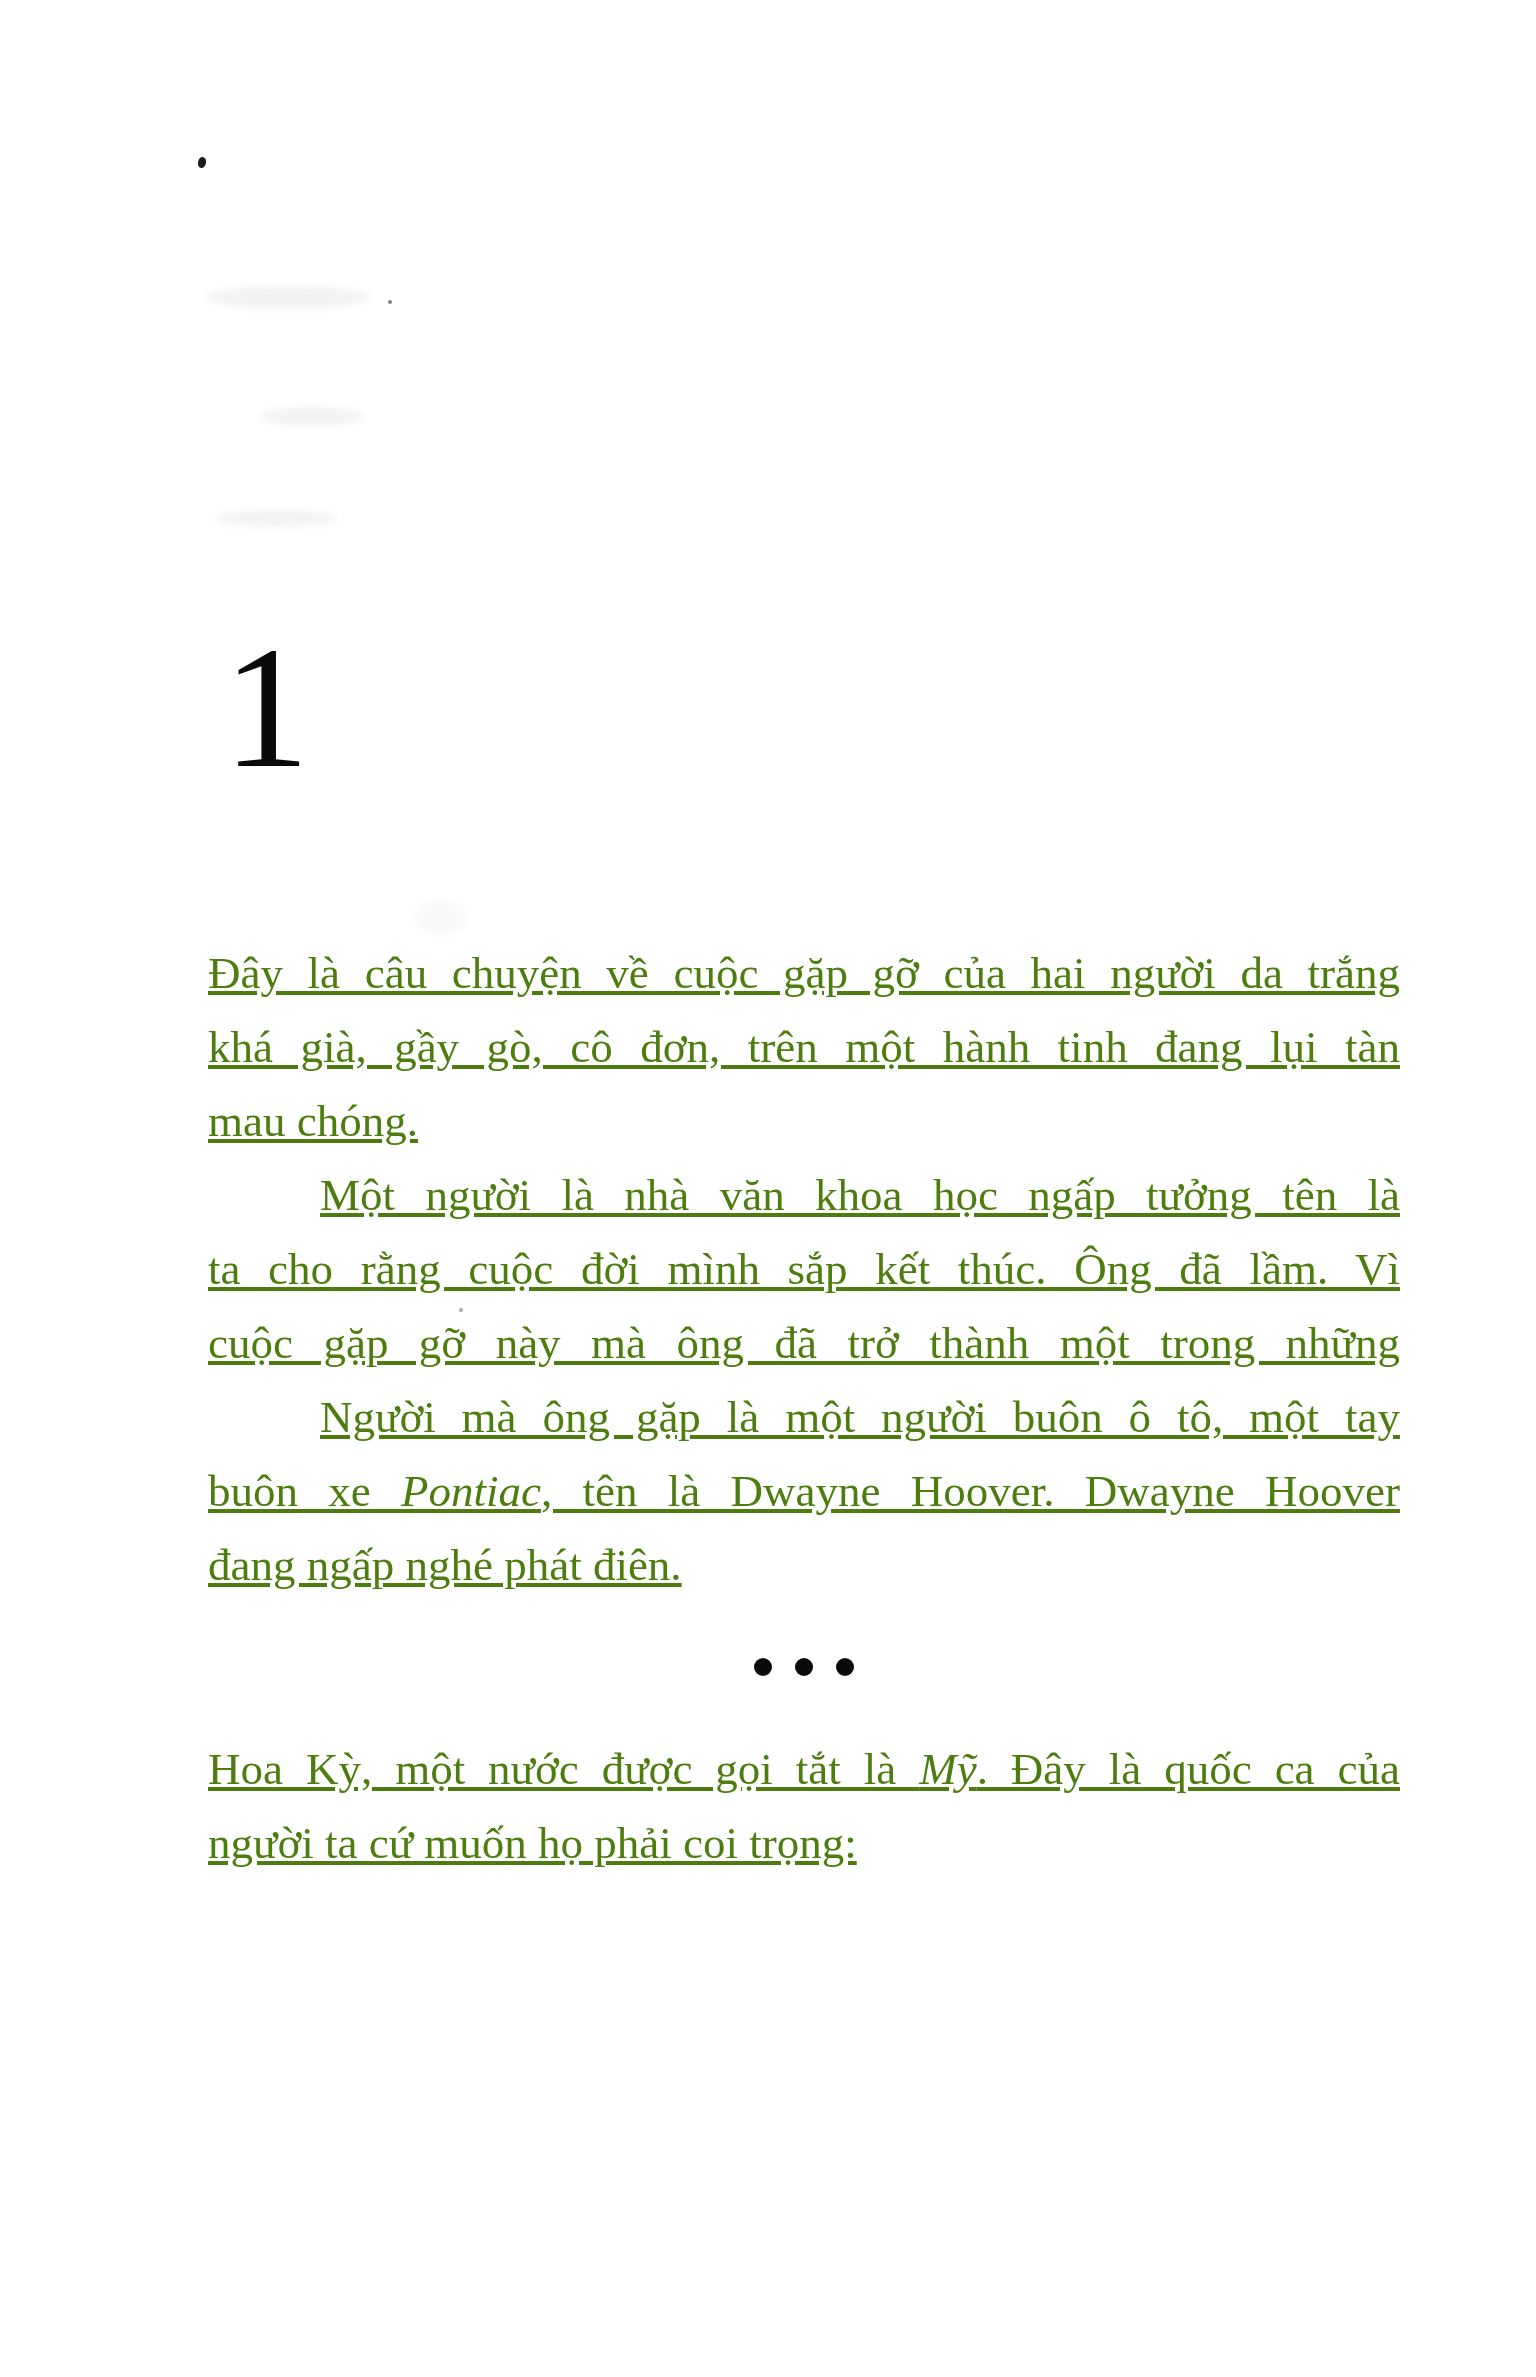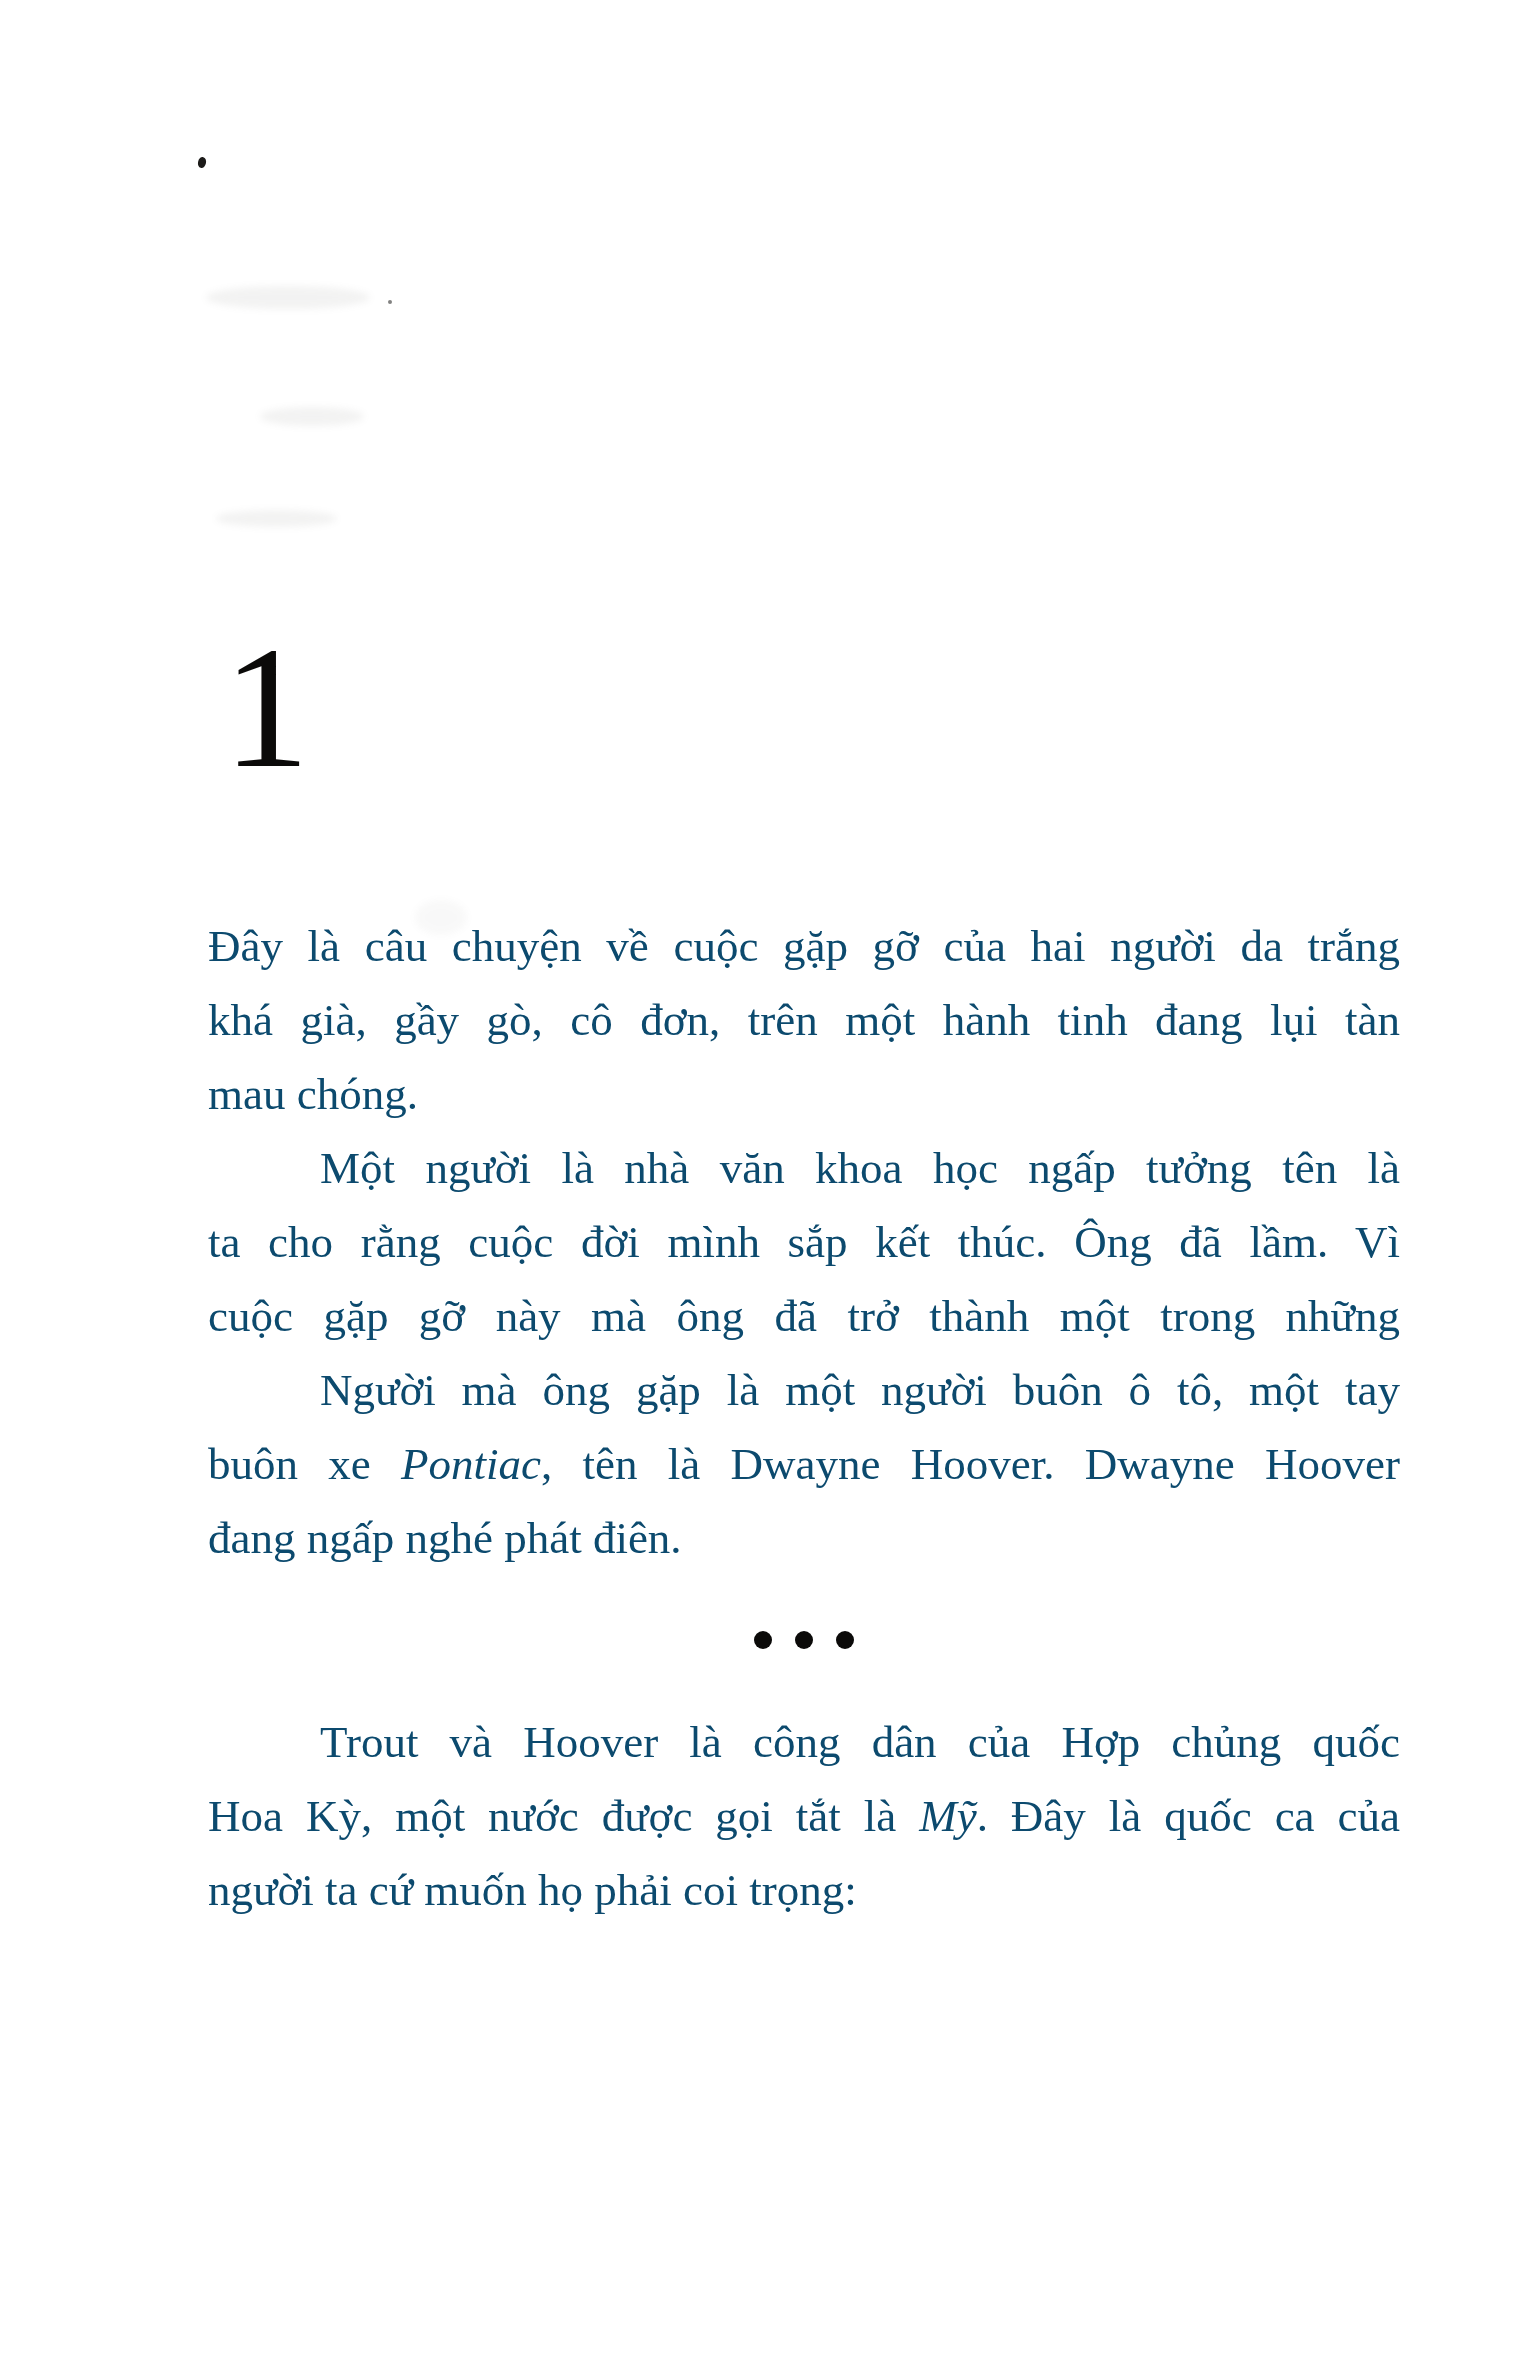--- a/index.html
+++ b/index.html
@@ -28,25 +28,26 @@
     font-size: 173px;
     line-height: 1;
     font-weight: 400;
     color: #0b0a09;
     letter-spacing: 0;
   }
   
   .text-block {
     position: absolute;
     left: 208px;
-    top: 909px;
+    top: 936px;
     width: 1192px;
     font-size: 45px;
     line-height: 74px;
-    color: #0c4a6e;
+    color: #4d7c0f;
+    text-decoration: underline;
   }
   .para { margin: 0; }
   .line {
     text-align: justify;
     text-align-last: justify;
     white-space: normal;
   }
   .line.last {
     text-align-last: left;
   }
@@ -118,19 +119,18 @@
         <div class="line indent">Người mà ông gặp là một người buôn ô tô, một tay</div>
         <div class="line">buôn xe <i>Pontiac</i>, tên là Dwayne Hoover. Dwayne Hoover</div>
         <div class="line last">đang ngấp nghé phát điên.</div>
       </div>
       <div class="separator">
         <span class="dot"></span>
         <span class="dot"></span>
         <span class="dot"></span>
       </div>
       <div class="para">
-        <div class="line indent">Trout và Hoover là công dân của Hợp chủng quốc</div>
         <div class="line">Hoa Kỳ, một nước được gọi tắt là <i>Mỹ</i>. Đây là quốc ca của</div>
         <div class="line last">người ta cứ muốn họ phải coi trọng:</div>
       </div>
     </div>
 </div>
 
 
 </body></html>

